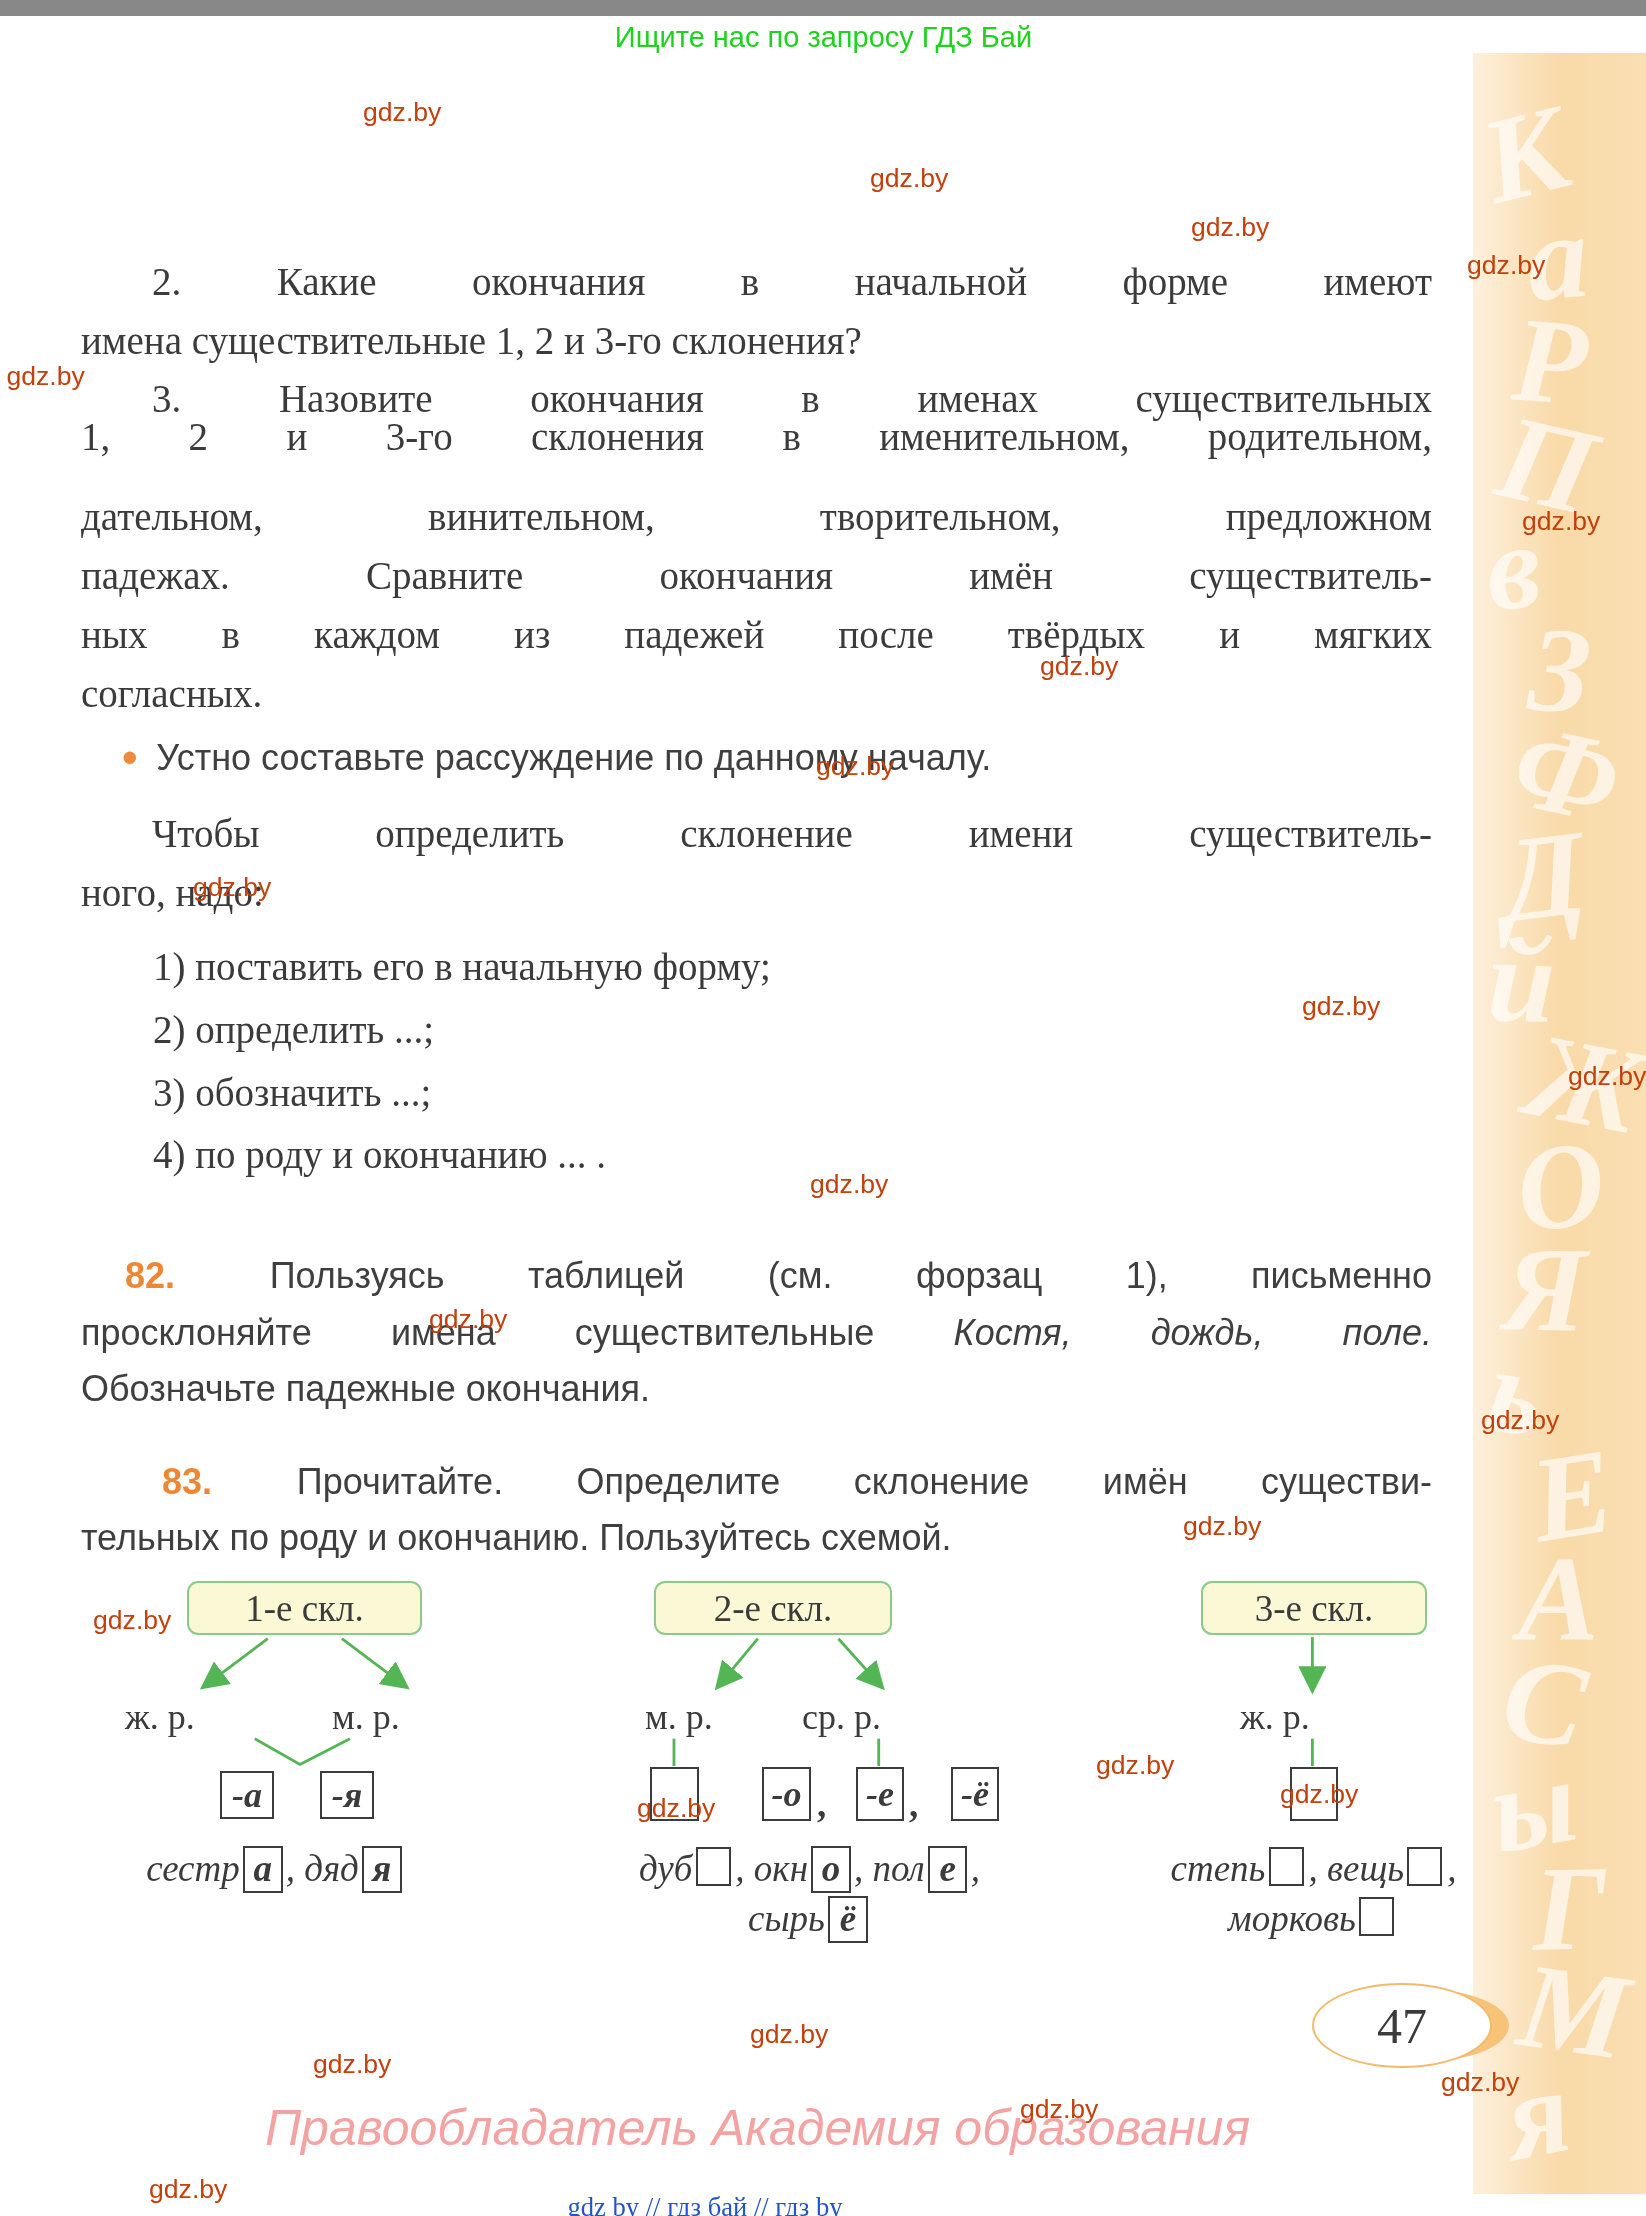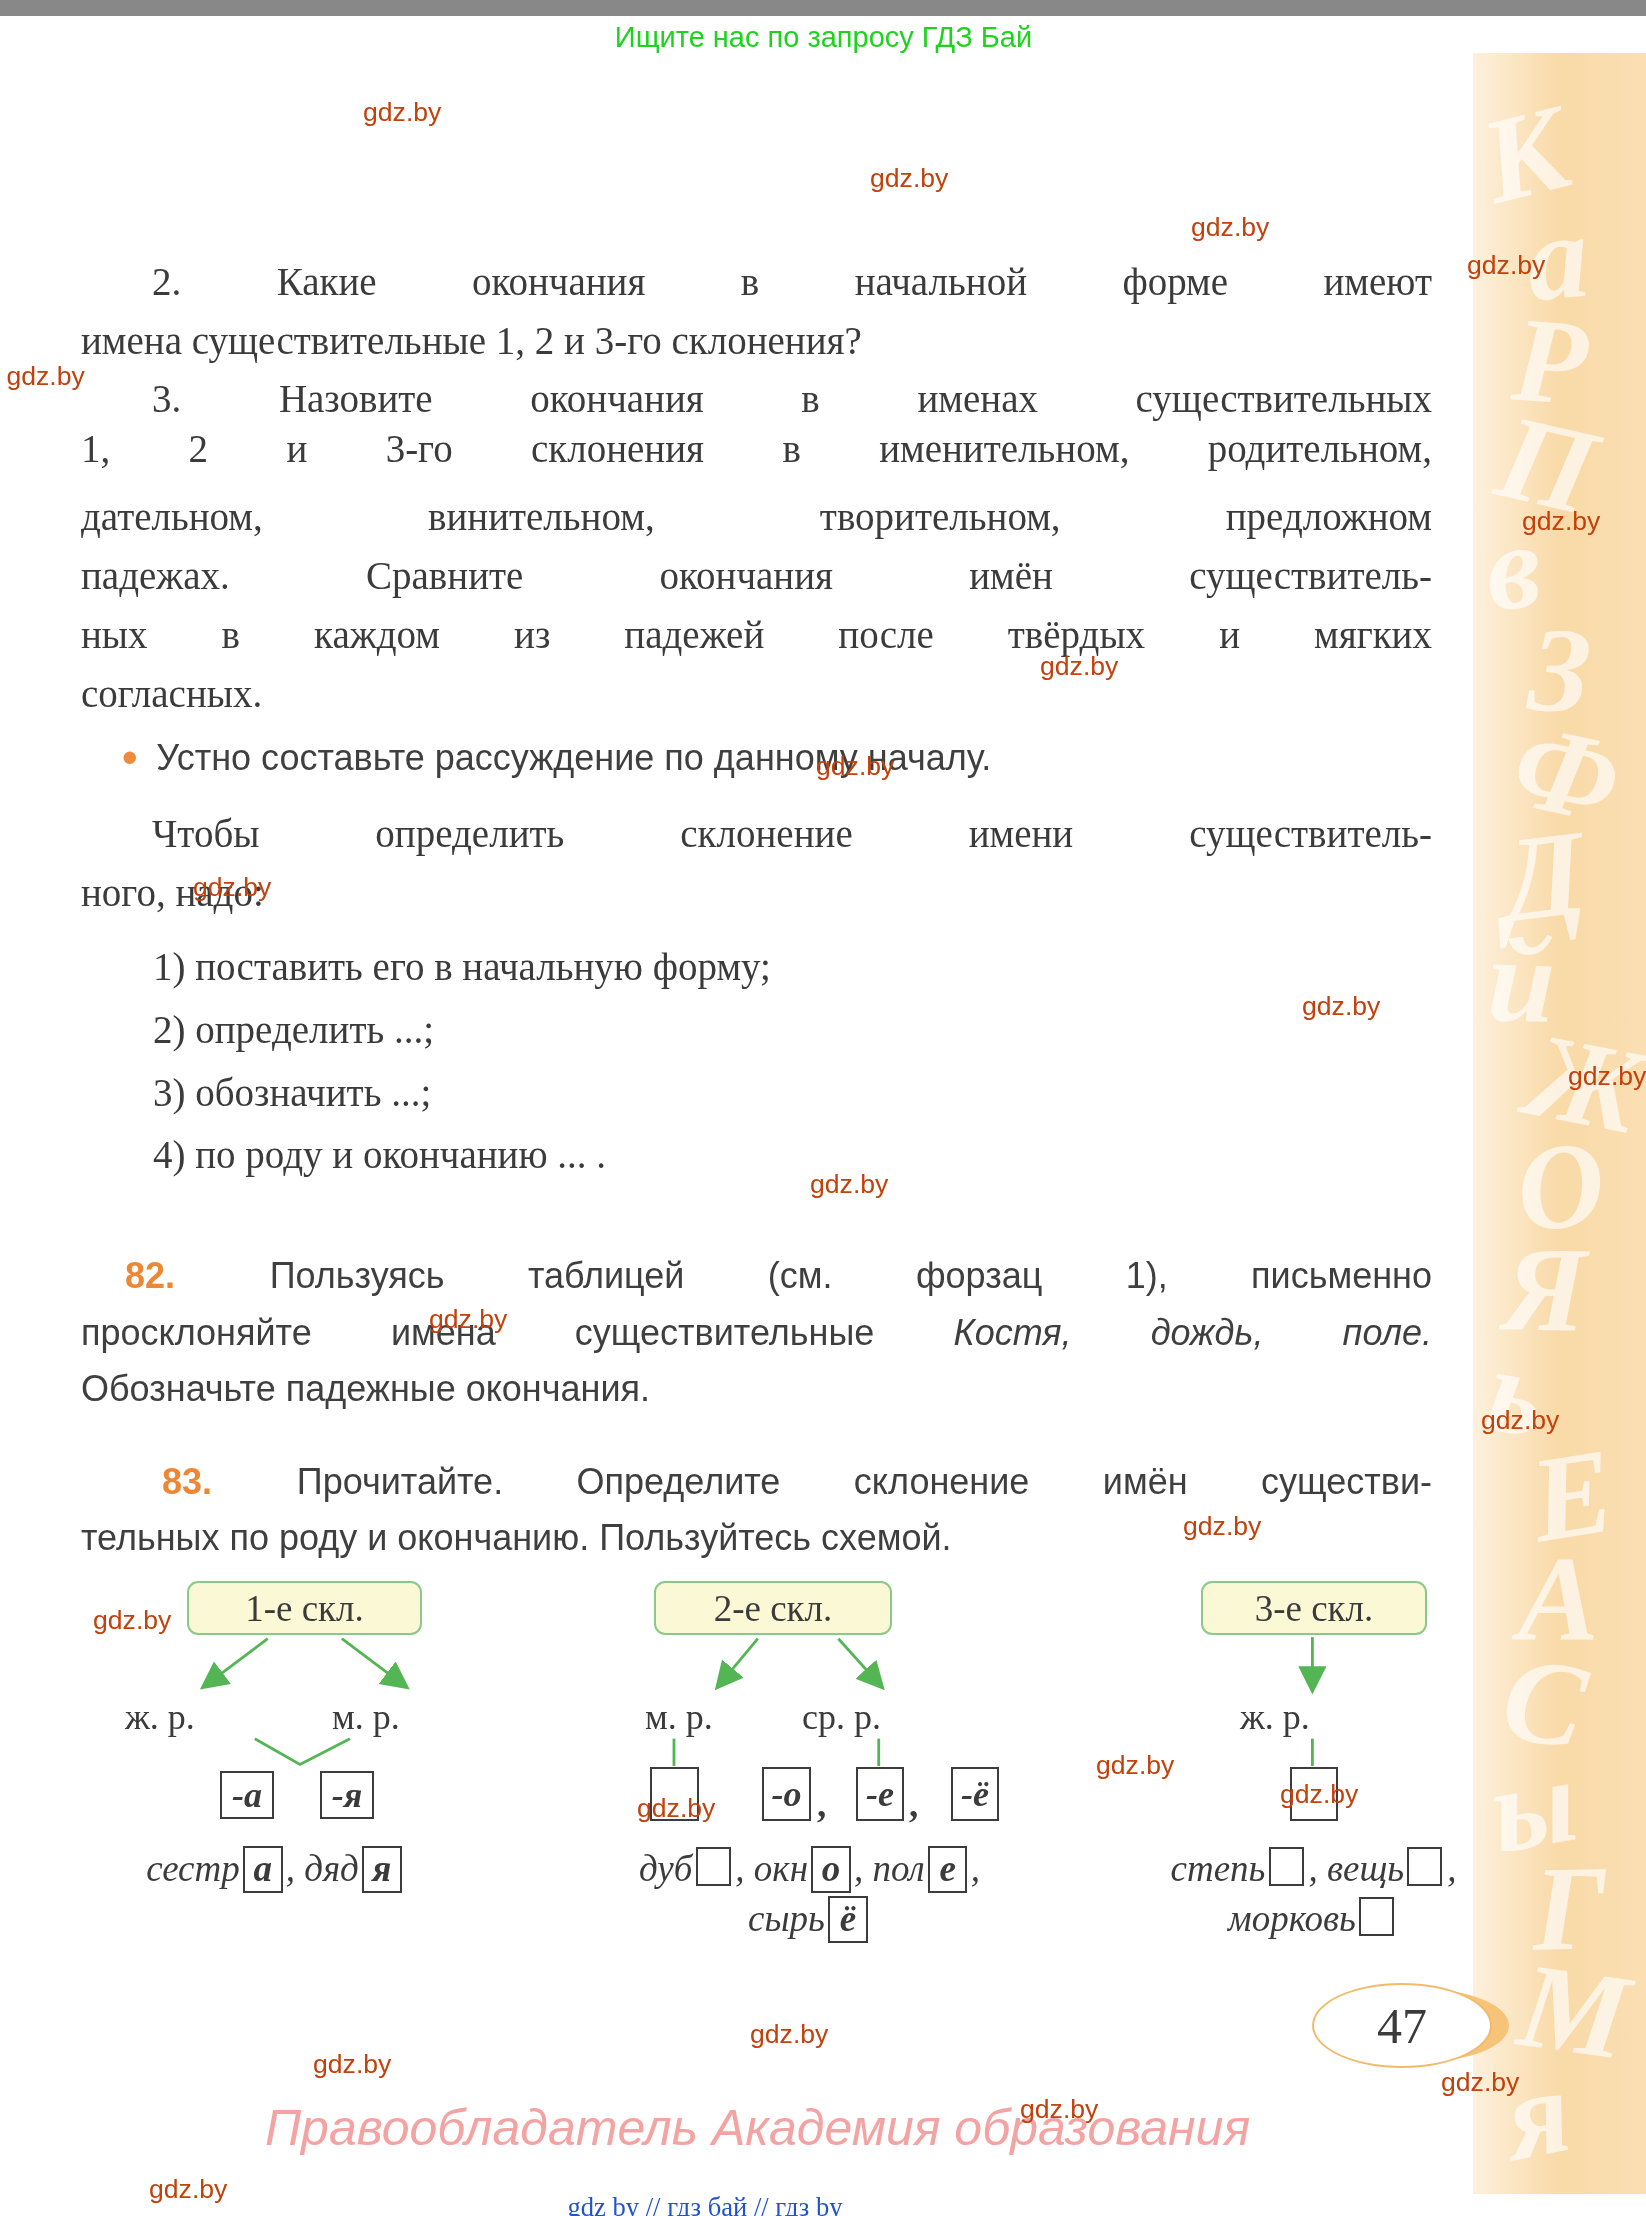--- a/index.html
+++ b/index.html
@@ -121,21 +121,21 @@
         <span class="stripe-letter" style="top: 1786px; left: 60px; transform: rotate(-1deg);">Г</span>
         <span class="stripe-letter" style="top: 1889px; left: 47px; transform: rotate(8deg);">М</span>
         <span class="stripe-letter" style="top: 1992px; left: 33px; transform: rotate(-11deg);">я</span>
       </div>
   </div>
 
   <div class="sline just ind" style="top:242px">2. Какие окончания в начальной форме имеют</div>
   <div class="sline" style="top:301px">имена существительные 1, 2 и 3-го склонения?</div>
 
   <div class="sline just ind" style="top:359px">3. Назовите окончания в именах существительных</div>
-  <div class="sline just" style="top:409px">1, 2 и 3-го склонения в именительном, родительном,</div>
+  <div class="sline just" style="top:397px">1, 2 и 3-го склонения в именительном, родительном,</div>
   <div class="sline just" style="top:477px">дательном, винительном, творительном, предложном</div>
   <div class="sline just" style="top:536px">падежах. Сравните окончания имён существитель-</div>
   <div class="sline just" style="top:595px">ных в каждом из падежей после твёрдых и мягких</div>
   <div class="sline" style="top:654px">согласных.</div>
 
   <div class="tline" style="top:721px; left:121px; width:1310px">
     <span class="bullet-dot">●</span><span>Устно составьте рассуждение по данному началу.</span>
   </div>
 
   <div class="sline just ind" style="top:794px">Чтобы определить склонение имени существитель-</div>

